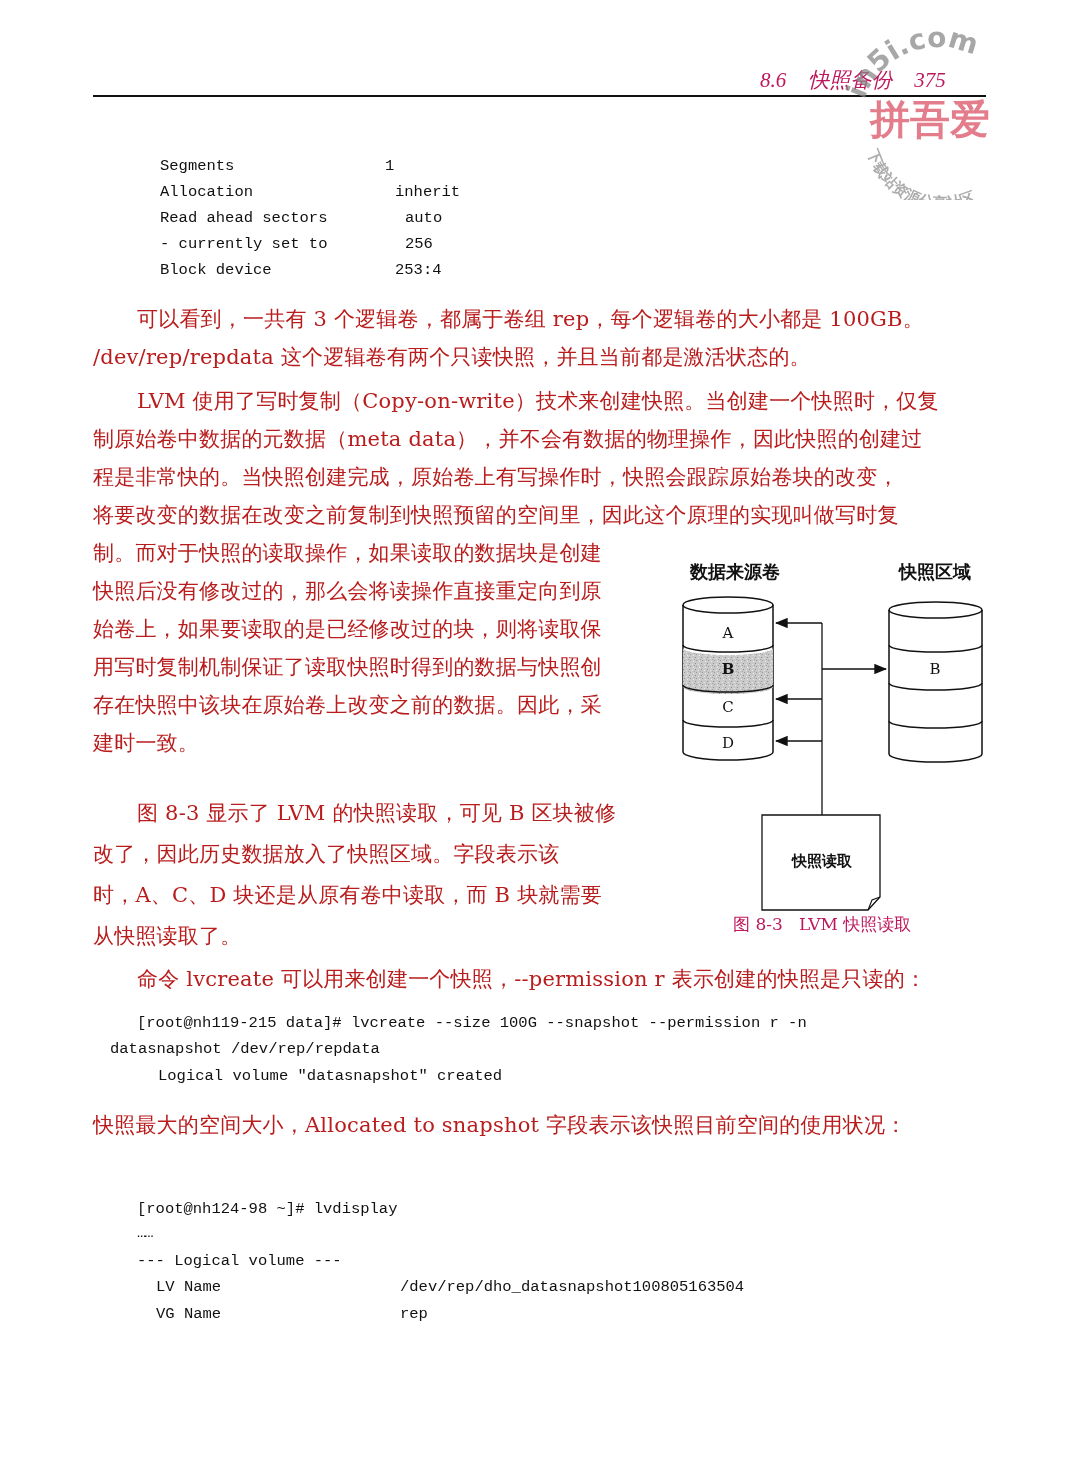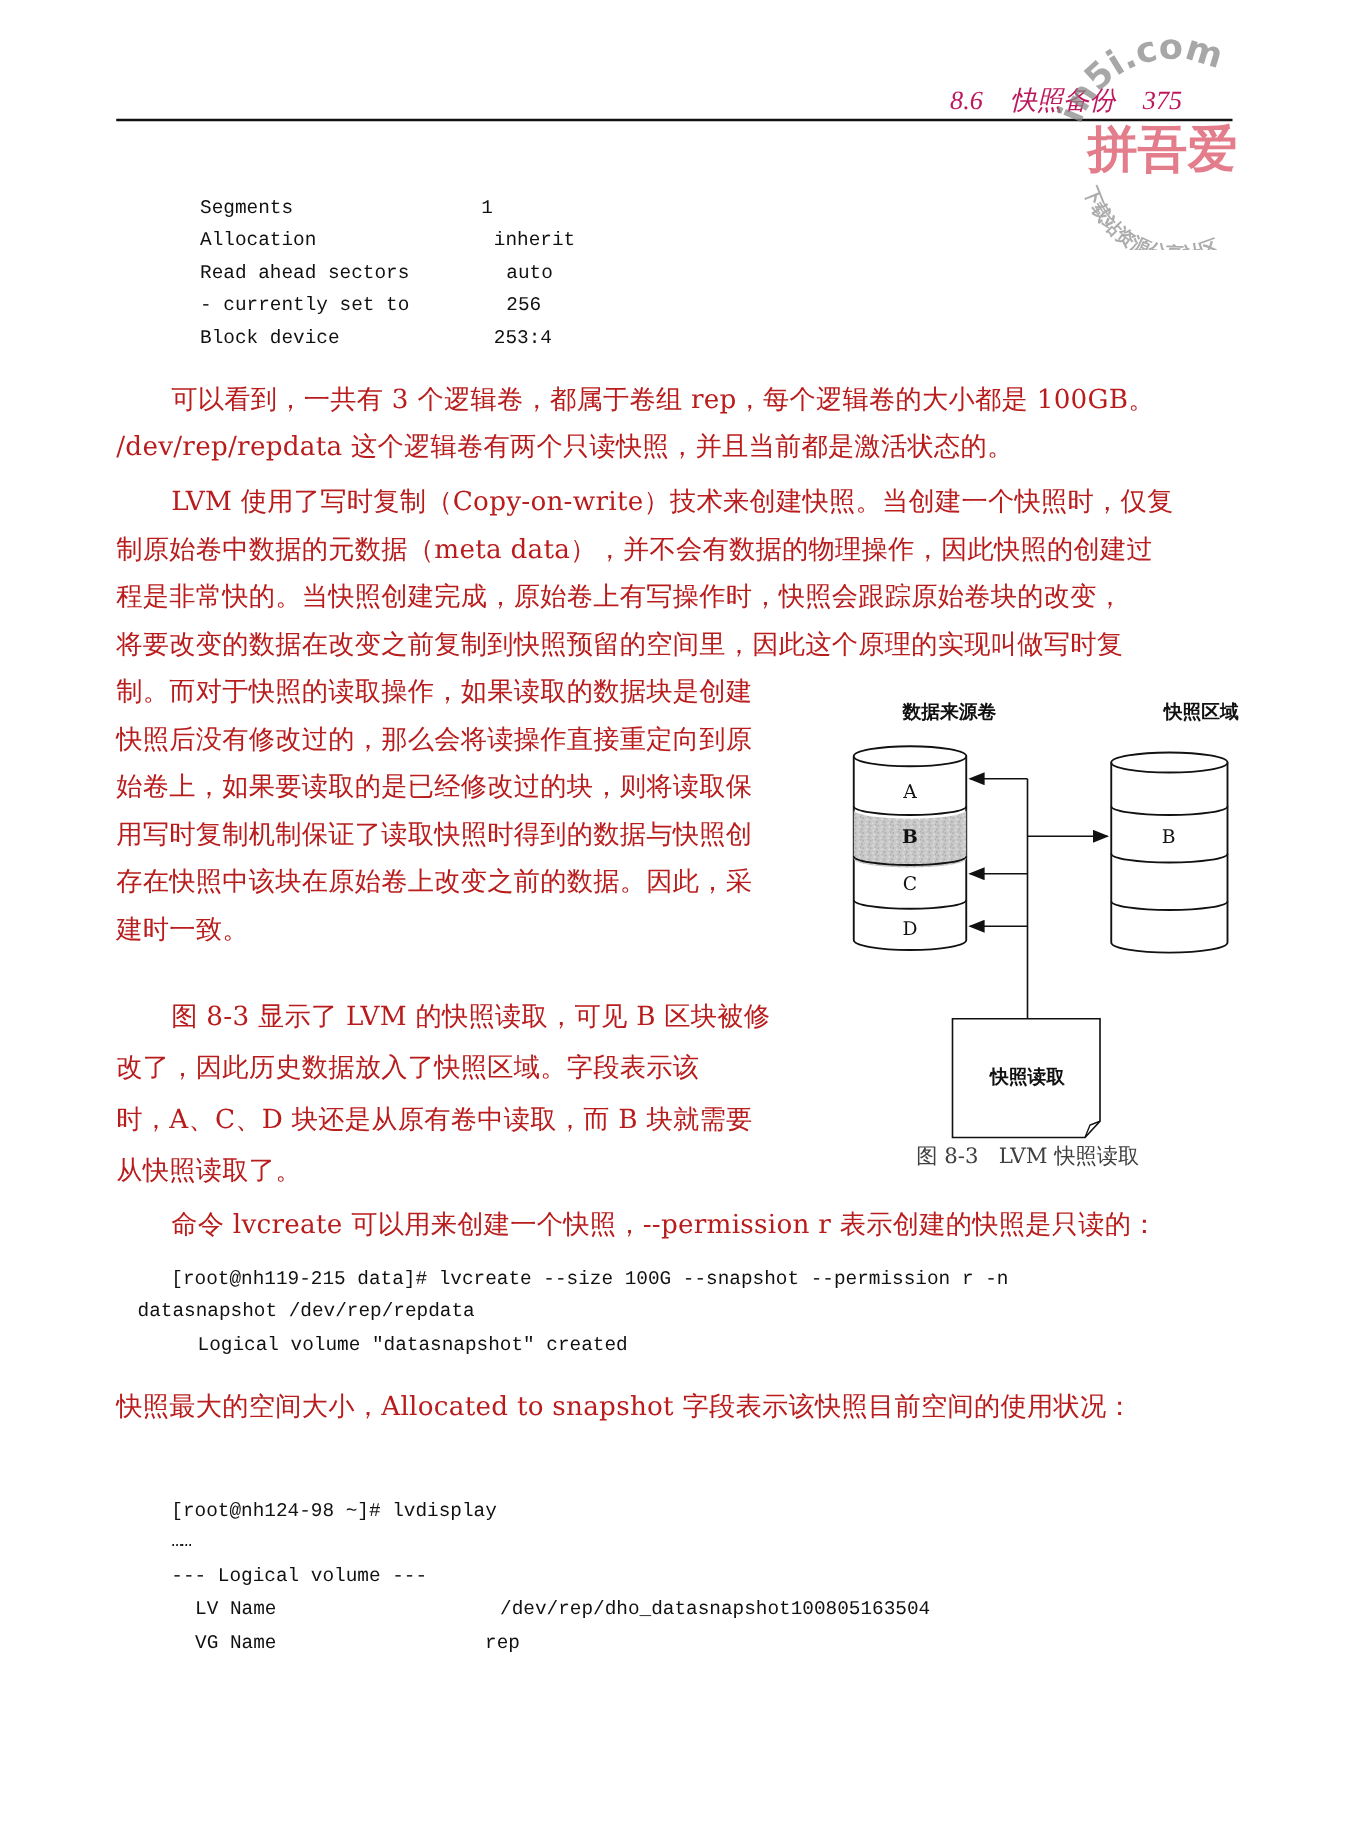--- a/index.html
+++ b/index.html
@@ -17,22 +17,22 @@
   .watermark { left: 820px; top: 0px; width: 220px; height: 200px; pointer-events: none; }
   .mono {
     font-family: "Liberation Mono", "DejaVu Sans Mono", monospace;
     font-size: 15.5px; color: #111; white-space: pre;
   }
   .body-text {
     font-family: "DejaVu Serif", serif; font-size: 21px; color: #b91c1c;
     line-height: 38px; letter-spacing: 0.2px;
   }
   .para { position: absolute; }
-  .fig-label { font-family: "DejaVu Sans", sans-serif; font-weight: bold; font-size: 15px; color: #111; margin-left: 32px; }
-  .caption { font-family: "DejaVu Serif", serif; font-size: 17px; color: #404040; white-space: nowrap; }
+  .fig-label { font-family: "DejaVu Sans", sans-serif; font-weight: bold; font-size: 18px; color: #111; }
+  .caption { font-family: "DejaVu Serif", serif; font-size: 17px; color: #be185d; white-space: nowrap; }
   .kv-row { position: absolute; left: 160px; }
   .kv-val { position: absolute; }
 </style>
 </head>
 <body>
 
 <div class="abs running-head">
   <span>8.6</span><span>快照备份</span><span>375</span>
 </div>
 <div class="abs header-rule"></div>
@@ -159,14 +159,14 @@
   <div style="white-space:nowrap;">快照最大的空间大小，Allocated to snapshot 字段表示该快照目前空间的使用状况：</div>
 </div>
 
 <div>
   <div class="abs mono" style="left:137px; top:1200px;">[root@nh124-98 ~]# lvdisplay</div>
   <div class="abs mono" style="left:137px; top:1224px; letter-spacing:-2px;">……</div>
   <div class="abs mono" style="left:137px; top:1252px;">--- Logical volume ---</div>
   <div class="abs mono" style="left:156px; top:1278px;">LV Name</div>
   <div class="abs mono" style="left:400px; top:1278px;">/dev/rep/dho_datasnapshot100805163504</div>
   <div class="abs mono" style="left:156px; top:1305px;">VG Name</div>
-  <div class="abs mono" style="left:388px; top:1305px;">rep</div>
+  <div class="abs mono" style="left:400px; top:1305px;">rep</div>
 </div>
 
 </body></html>

